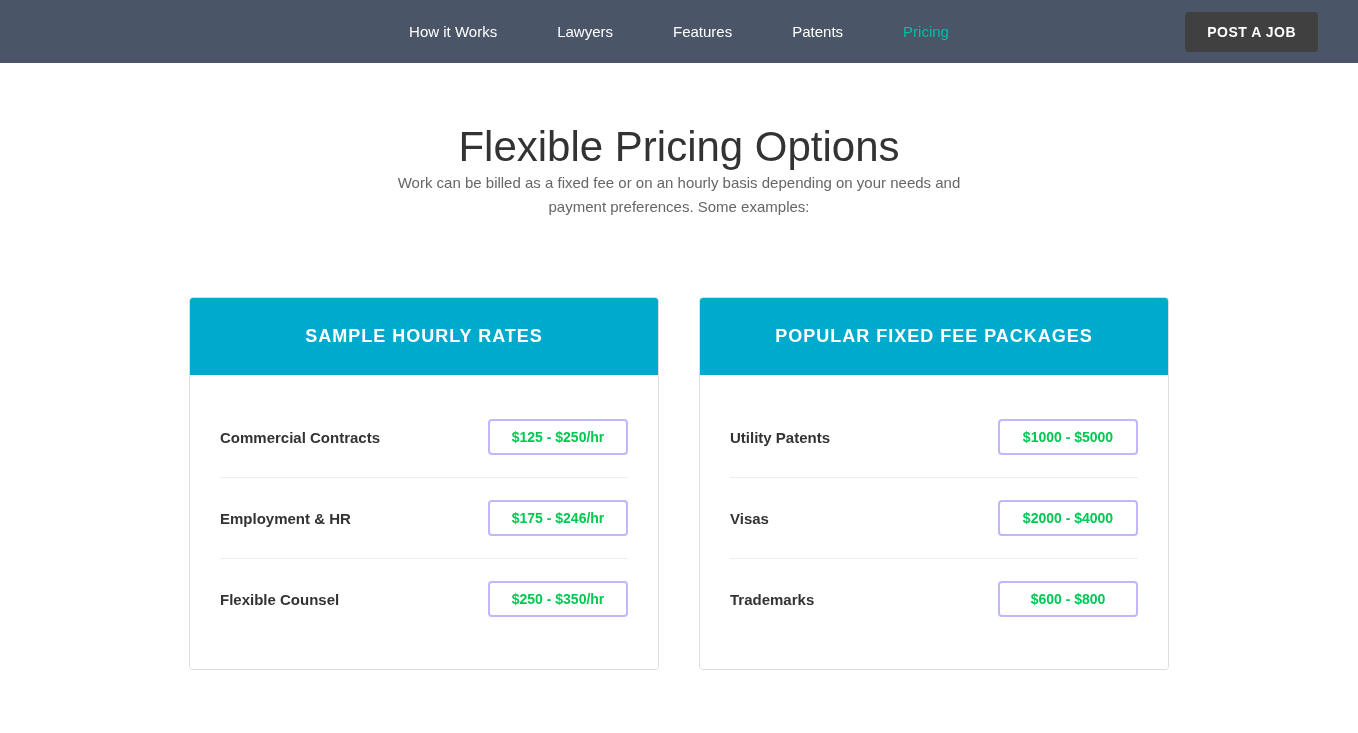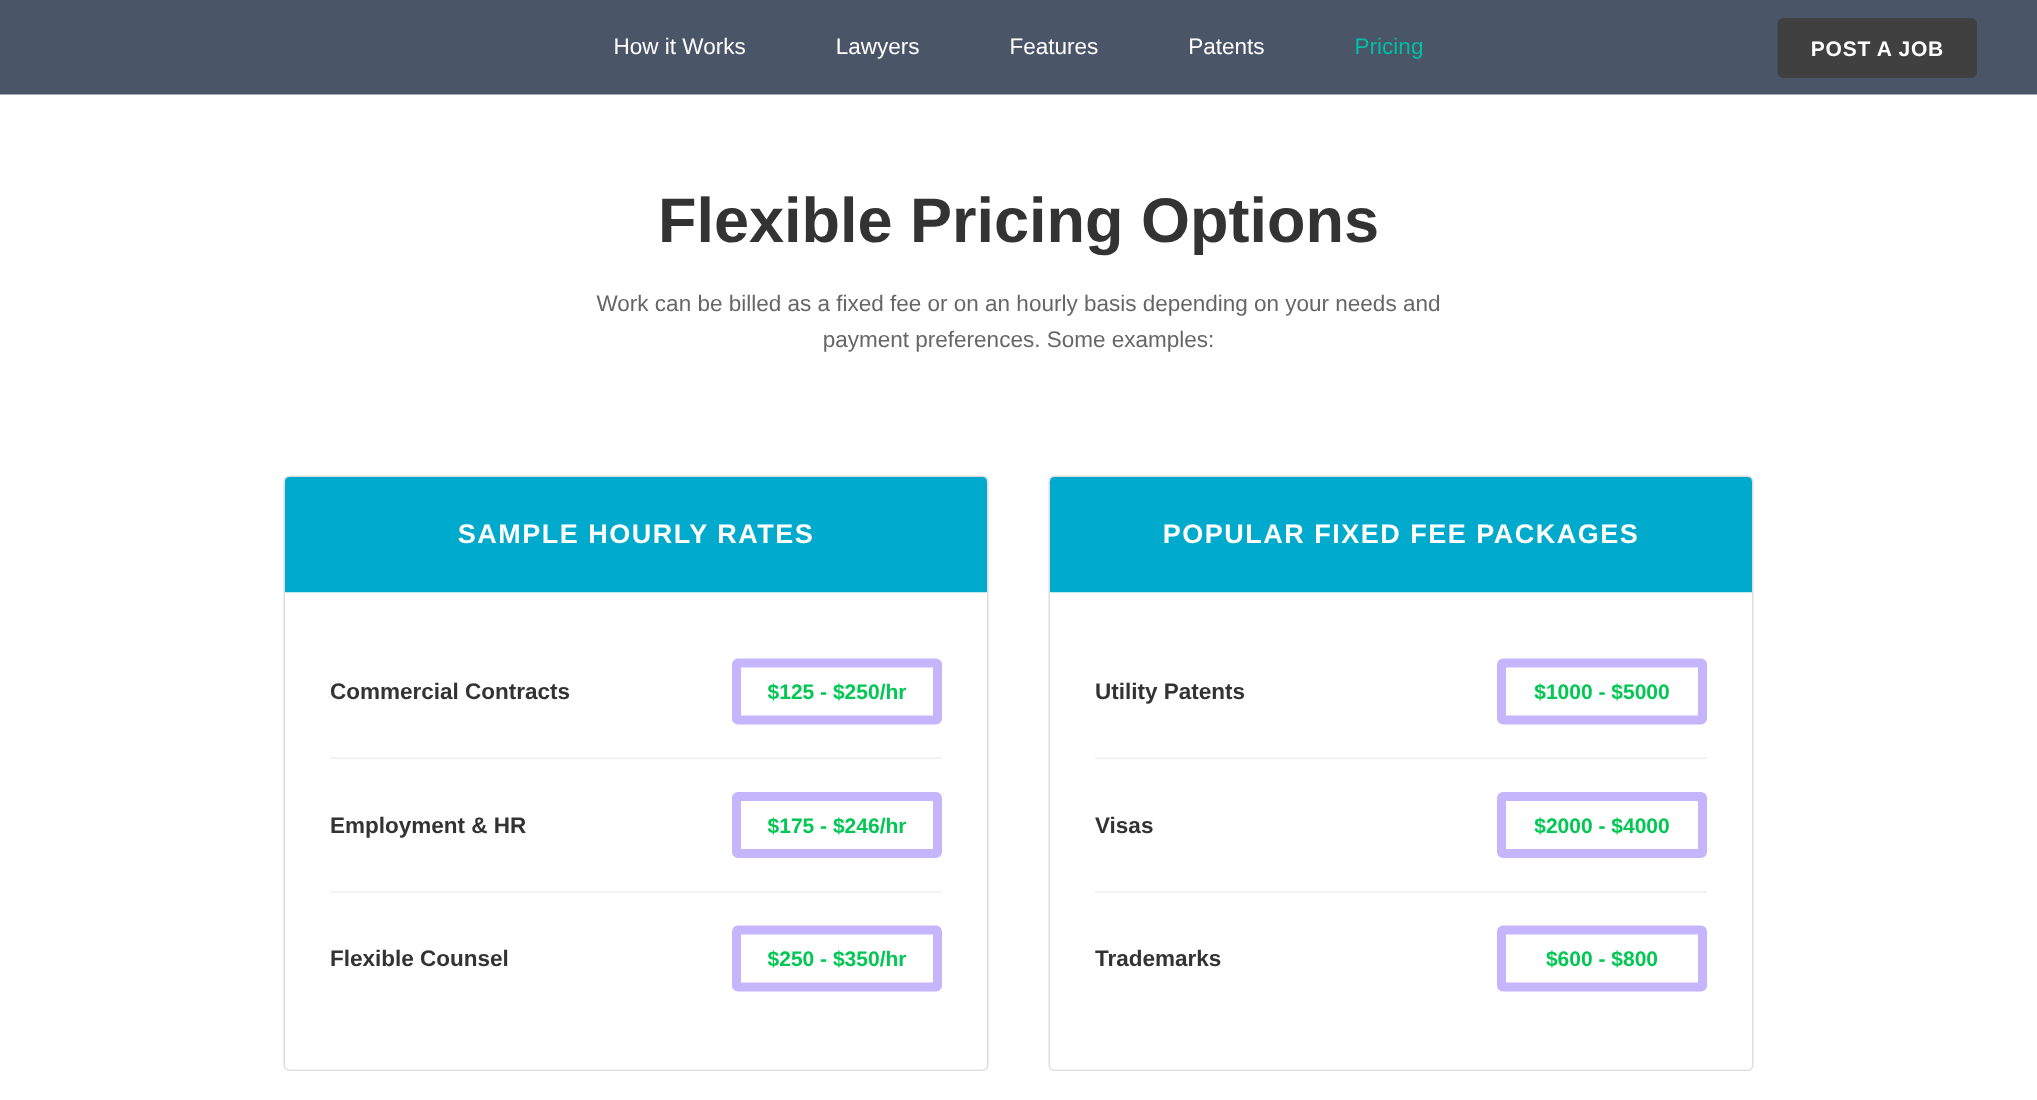--- a/index.html
+++ b/index.html
@@ -45,23 +45,22 @@
       text-transform: uppercase;
     }
 
     
     .main {
       padding: 60px 20px 40px;
       text-align: center;
     }
     .page-title {
       font-size: 42px;
-      font-weight: 700;
+      font-weight: 400;
       color: #333;
-      margin-bottom: 20px;
     }
     .page-subtitle {
       font-size: 15px;
       color: #666;
       line-height: 1.6;
       max-width: 600px;
       margin: 0 auto 78px;
     }
 
     
@@ -105,21 +104,21 @@
     .pricing-row:last-child {
       border-bottom: none;
     }
     .pricing-label {
       font-size: 15px;
       font-weight: 700;
       color: #333;
       text-align: left;
     }
     .price-badge {
-      border: 6px solid #c4b5fd;
+      border: 2px solid #c4b5fd;
       border-radius: 4px;
       padding: 8px 16px;
       color: #00c853;
       font-size: 14px;
       font-weight: 700;
       white-space: nowrap;
       min-width: 140px;
       text-align: center;
     }
   </style>

